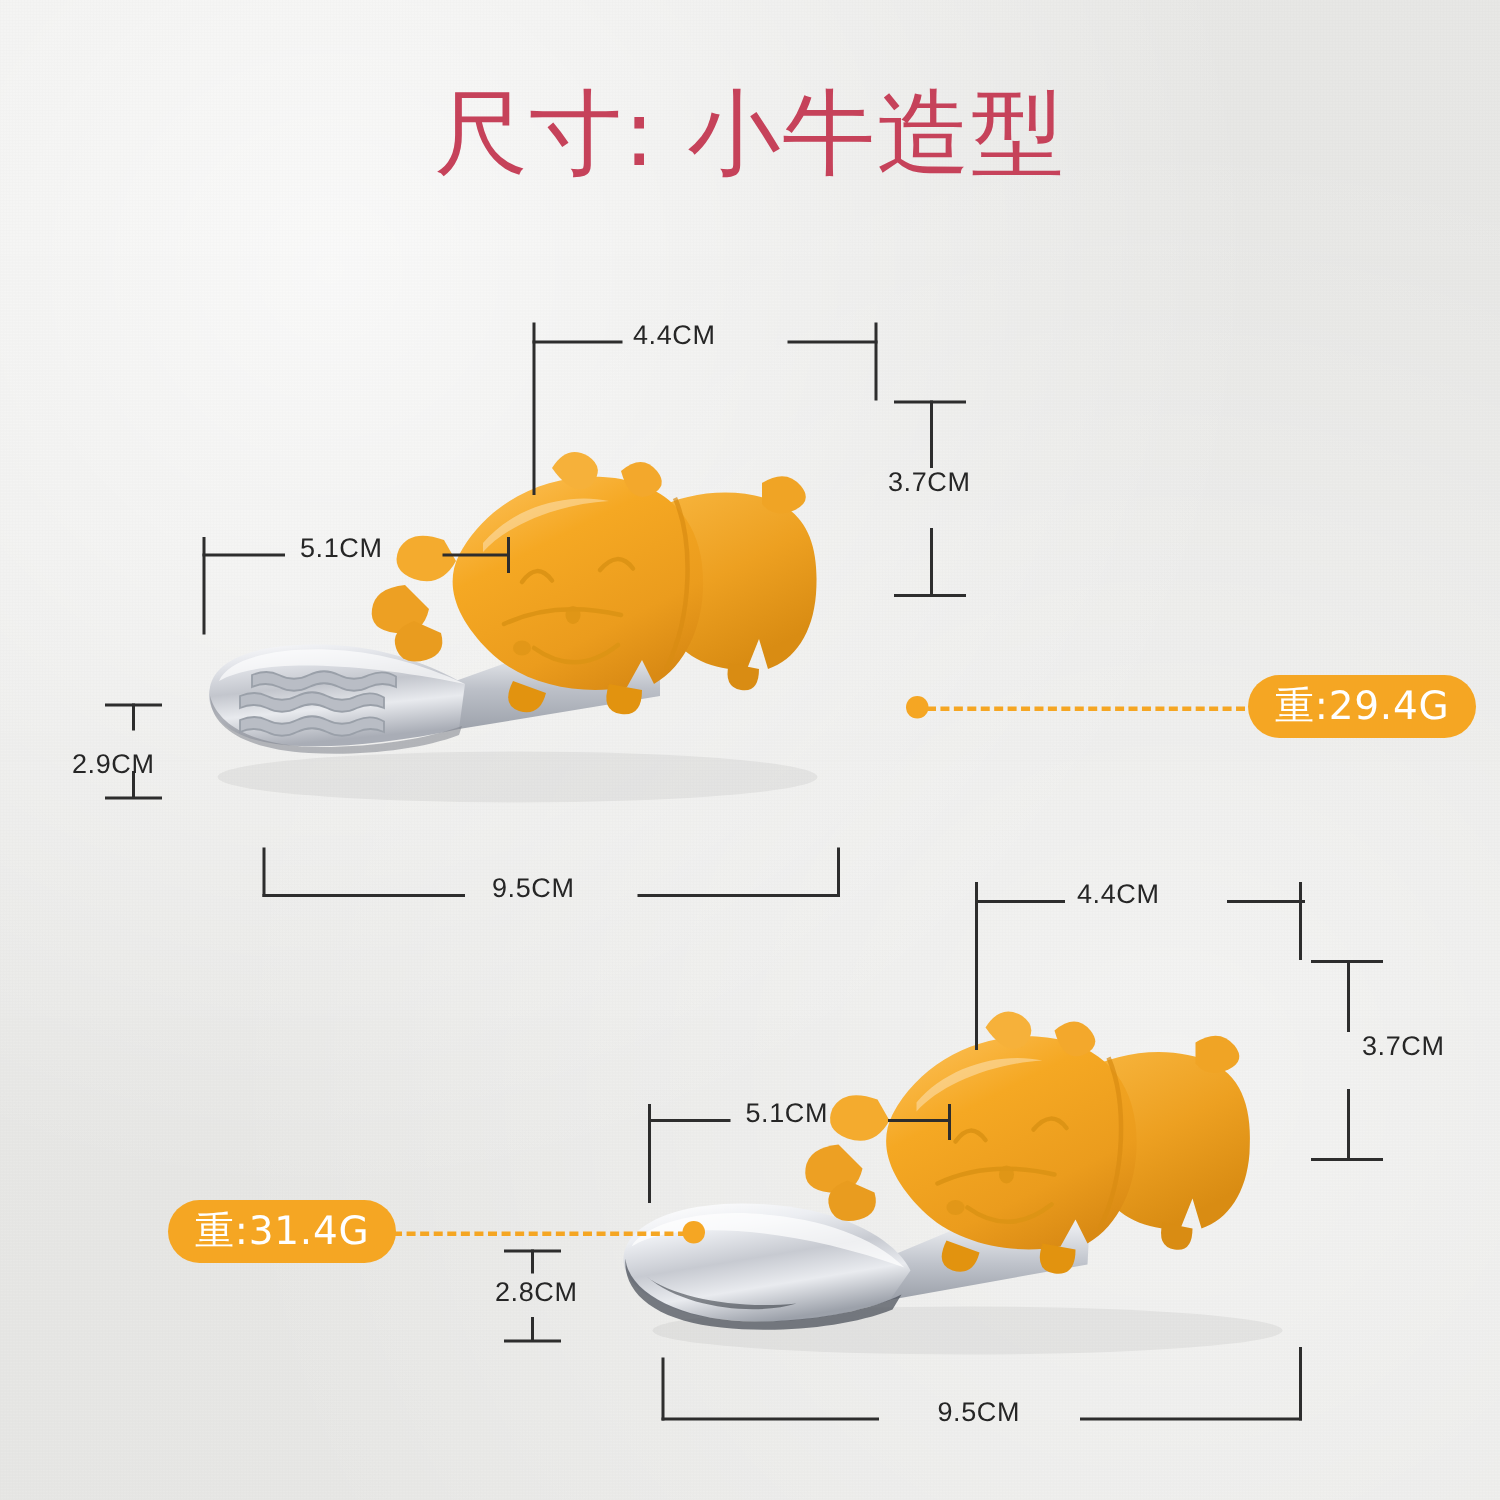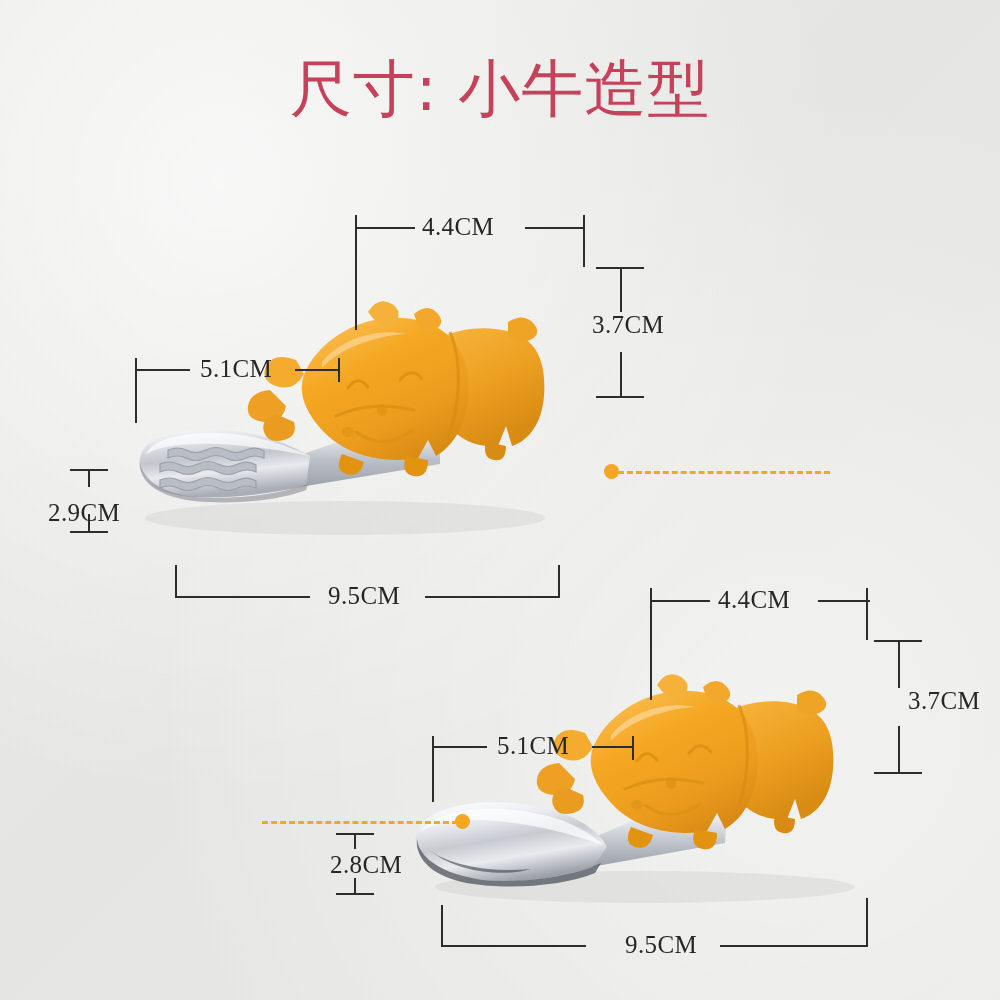--- a/index.html
+++ b/index.html
@@ -47,26 +47,26 @@
     letter-spacing: 1px;
     font-family: "DejaVu Sans", "Liberation Sans", sans-serif;
     white-space: nowrap;
   }
 
   
   .dim { position: absolute; color: #2b2b2b; }
 
   .dim-label {
     position: absolute;
-    font-size: 25px;
+    font-size: 18px;
     line-height: 1;
     letter-spacing: .4px;
     color: #262626;
     white-space: nowrap;
-    font-family: Liberation Serif, serif;
+    font-family: Liberation Sans, sans-serif;
   }
 
   
   .h-rule { position: absolute; height: 2px; background: #2d2d2d; }
   .h-tick { position: absolute; width: 2px; background: #2d2d2d; }
 
   
   .v-rule { position: absolute; width: 2px; background: #2d2d2d; }
   .v-tick { position: absolute; height: 2px; background: #2d2d2d; }
 
@@ -249,20 +249,21 @@
   <div class="dim">
     <div class="h-rule" style="left:175px; top:596px; width:135px;"></div>
     <div class="h-rule" style="left:425px; top:596px; width:135px;"></div>
     <div class="h-tick" style="left:175px; top:565px; height:33px;"></div>
     <div class="h-tick" style="left:558px; top:565px; height:33px;"></div>
     <div class="dim-label" style="left:328px; top:583px;">9.5CM</div>
   </div>
 
   <div class="leader-dot" style="left:604px; top:464px;"></div>
   <div class="leader" style="left:618px; top:471px; width:212px;"></div>
+  <div class="badge" style="left:832px; top:450px;">重:29.4G</div>
 
   <div class="utensil" style="left:395px; top:625px;">
     <svg width="510" height="310" viewBox="0 0 510 310">
       <defs>
         <linearGradient id="steelBowl" x1="0.1" y1="0" x2="0.5" y2="1">
           <stop offset="0%" stop-color="#ffffff"></stop>
           <stop offset="26%" stop-color="#eceef2"></stop>
           <stop offset="52%" stop-color="#c7cad1"></stop>
           <stop offset="74%" stop-color="#e9ebef"></stop>
           <stop offset="100%" stop-color="#9ca1aa"></stop>
@@ -376,15 +377,16 @@
   </div>
 
   <div class="dim">
     <div class="h-rule" style="left:441px; top:945px; width:145px;"></div>
     <div class="h-rule" style="left:720px; top:945px; width:148px;"></div>
     <div class="h-tick" style="left:441px; top:905px; height:42px;"></div>
     <div class="h-tick" style="left:866px; top:898px; height:49px;"></div>
     <div class="dim-label" style="left:625px; top:932px;">9.5CM</div>
   </div>
 
+  <div class="badge" style="left:112px; top:800px;">重:31.4G</div>
   <div class="leader" style="left:262px; top:821px; width:196px;"></div>
   <div class="leader-dot" style="left:455px; top:814px;"></div>
 </div>
 
 </body></html>

